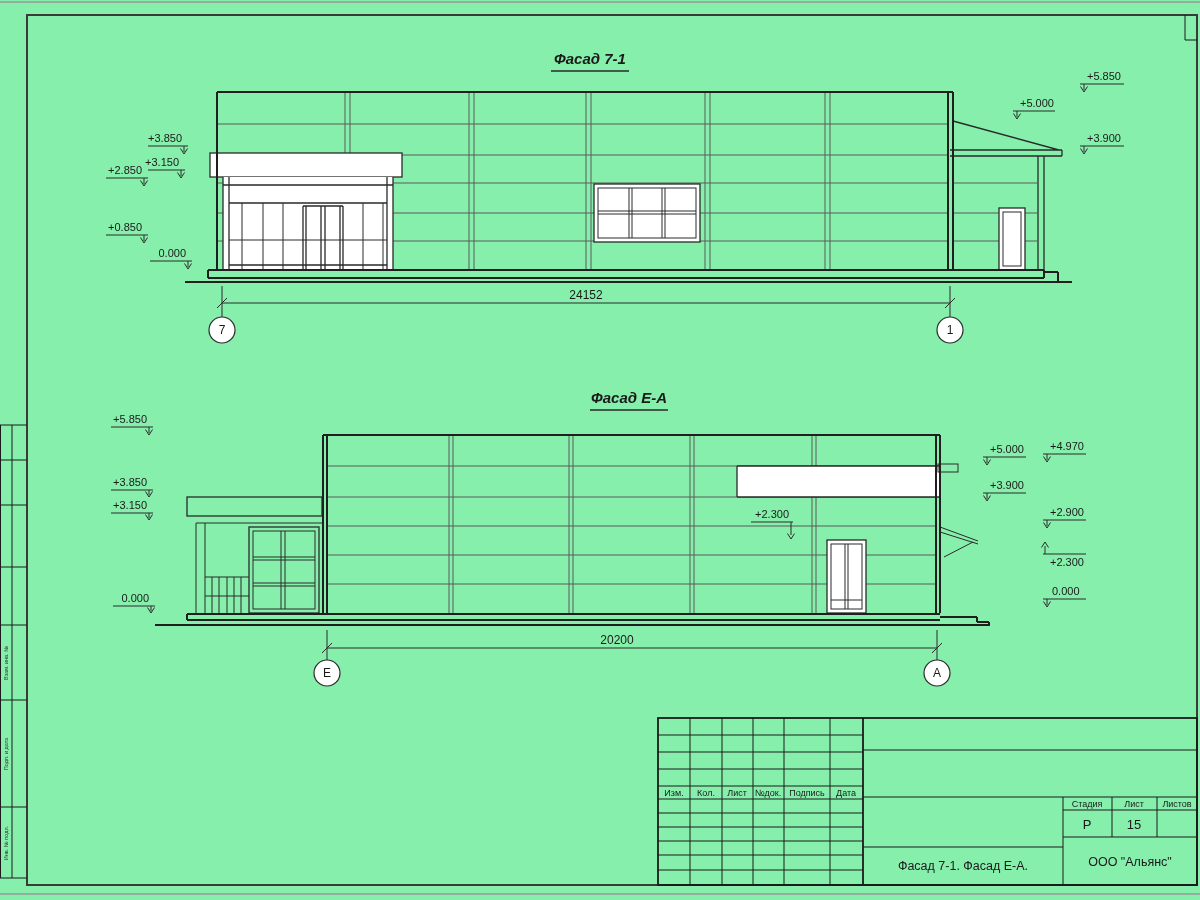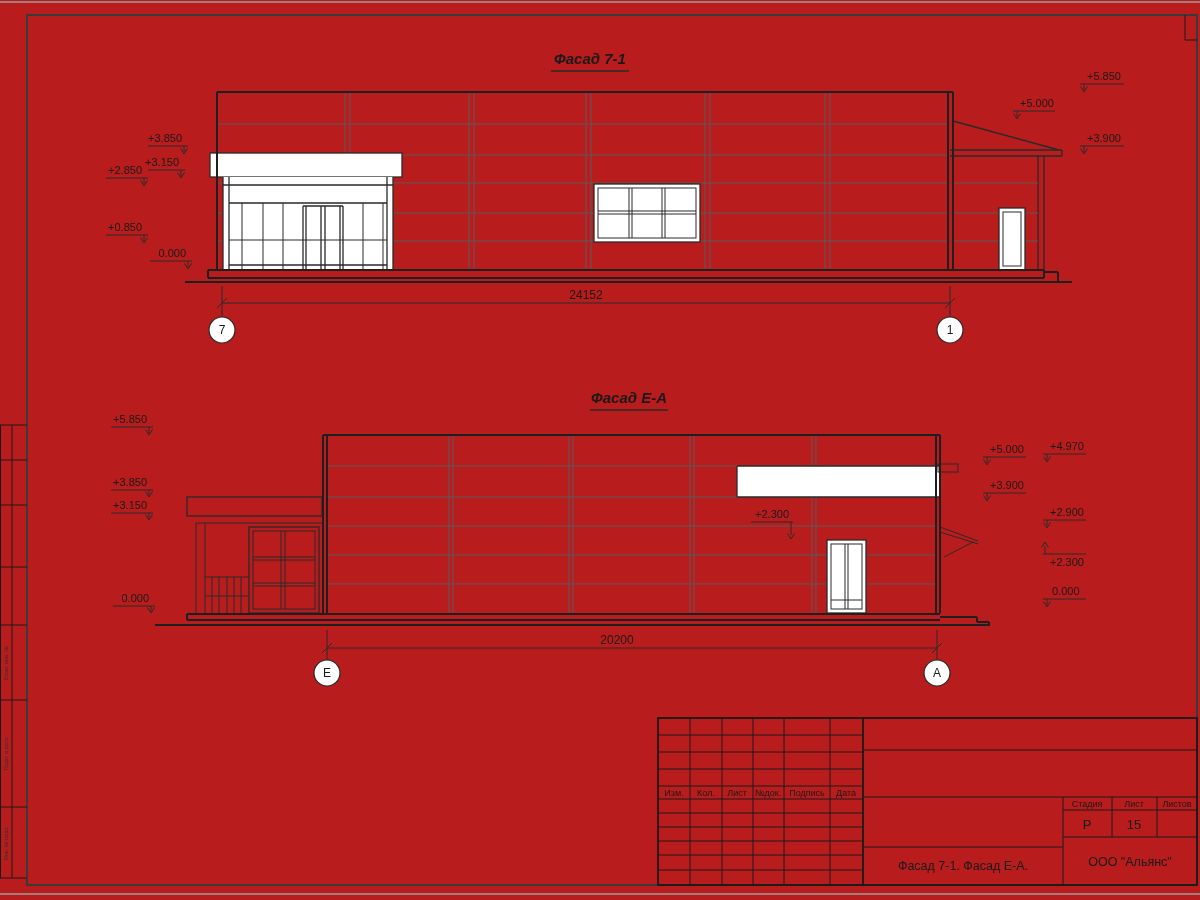--- a/index.html
+++ b/index.html
@@ -1,16 +1,16 @@
 <!DOCTYPE html>
 <html><head>
 <meta charset="utf-8">
 <style>
   html,body{margin:0;padding:0;background:#ffffff;}
-  .page{width:1200px;height:900px;position:relative;background:#b91c1c;overflow:hidden;}
+  .page{width:1200px;height:900px;position:relative;background:#86efac;overflow:hidden;}
   svg{display:block;}
   text{fill:#1a1a1a;font-family:"Liberation Sans",sans-serif;}
   .t-mark{font-size:11px;}
   .t-dim{font-size:12px;}
   .t-title{font-size:15px;font-style:italic;font-weight:bold;}
   .t-axis{font-size:12px;}
   .t-tb{font-size:9px;}
   .t-tbh{font-size:9px;}
   .t-tbv{font-size:13px;}
   .t-doc{font-size:12.5px;}

